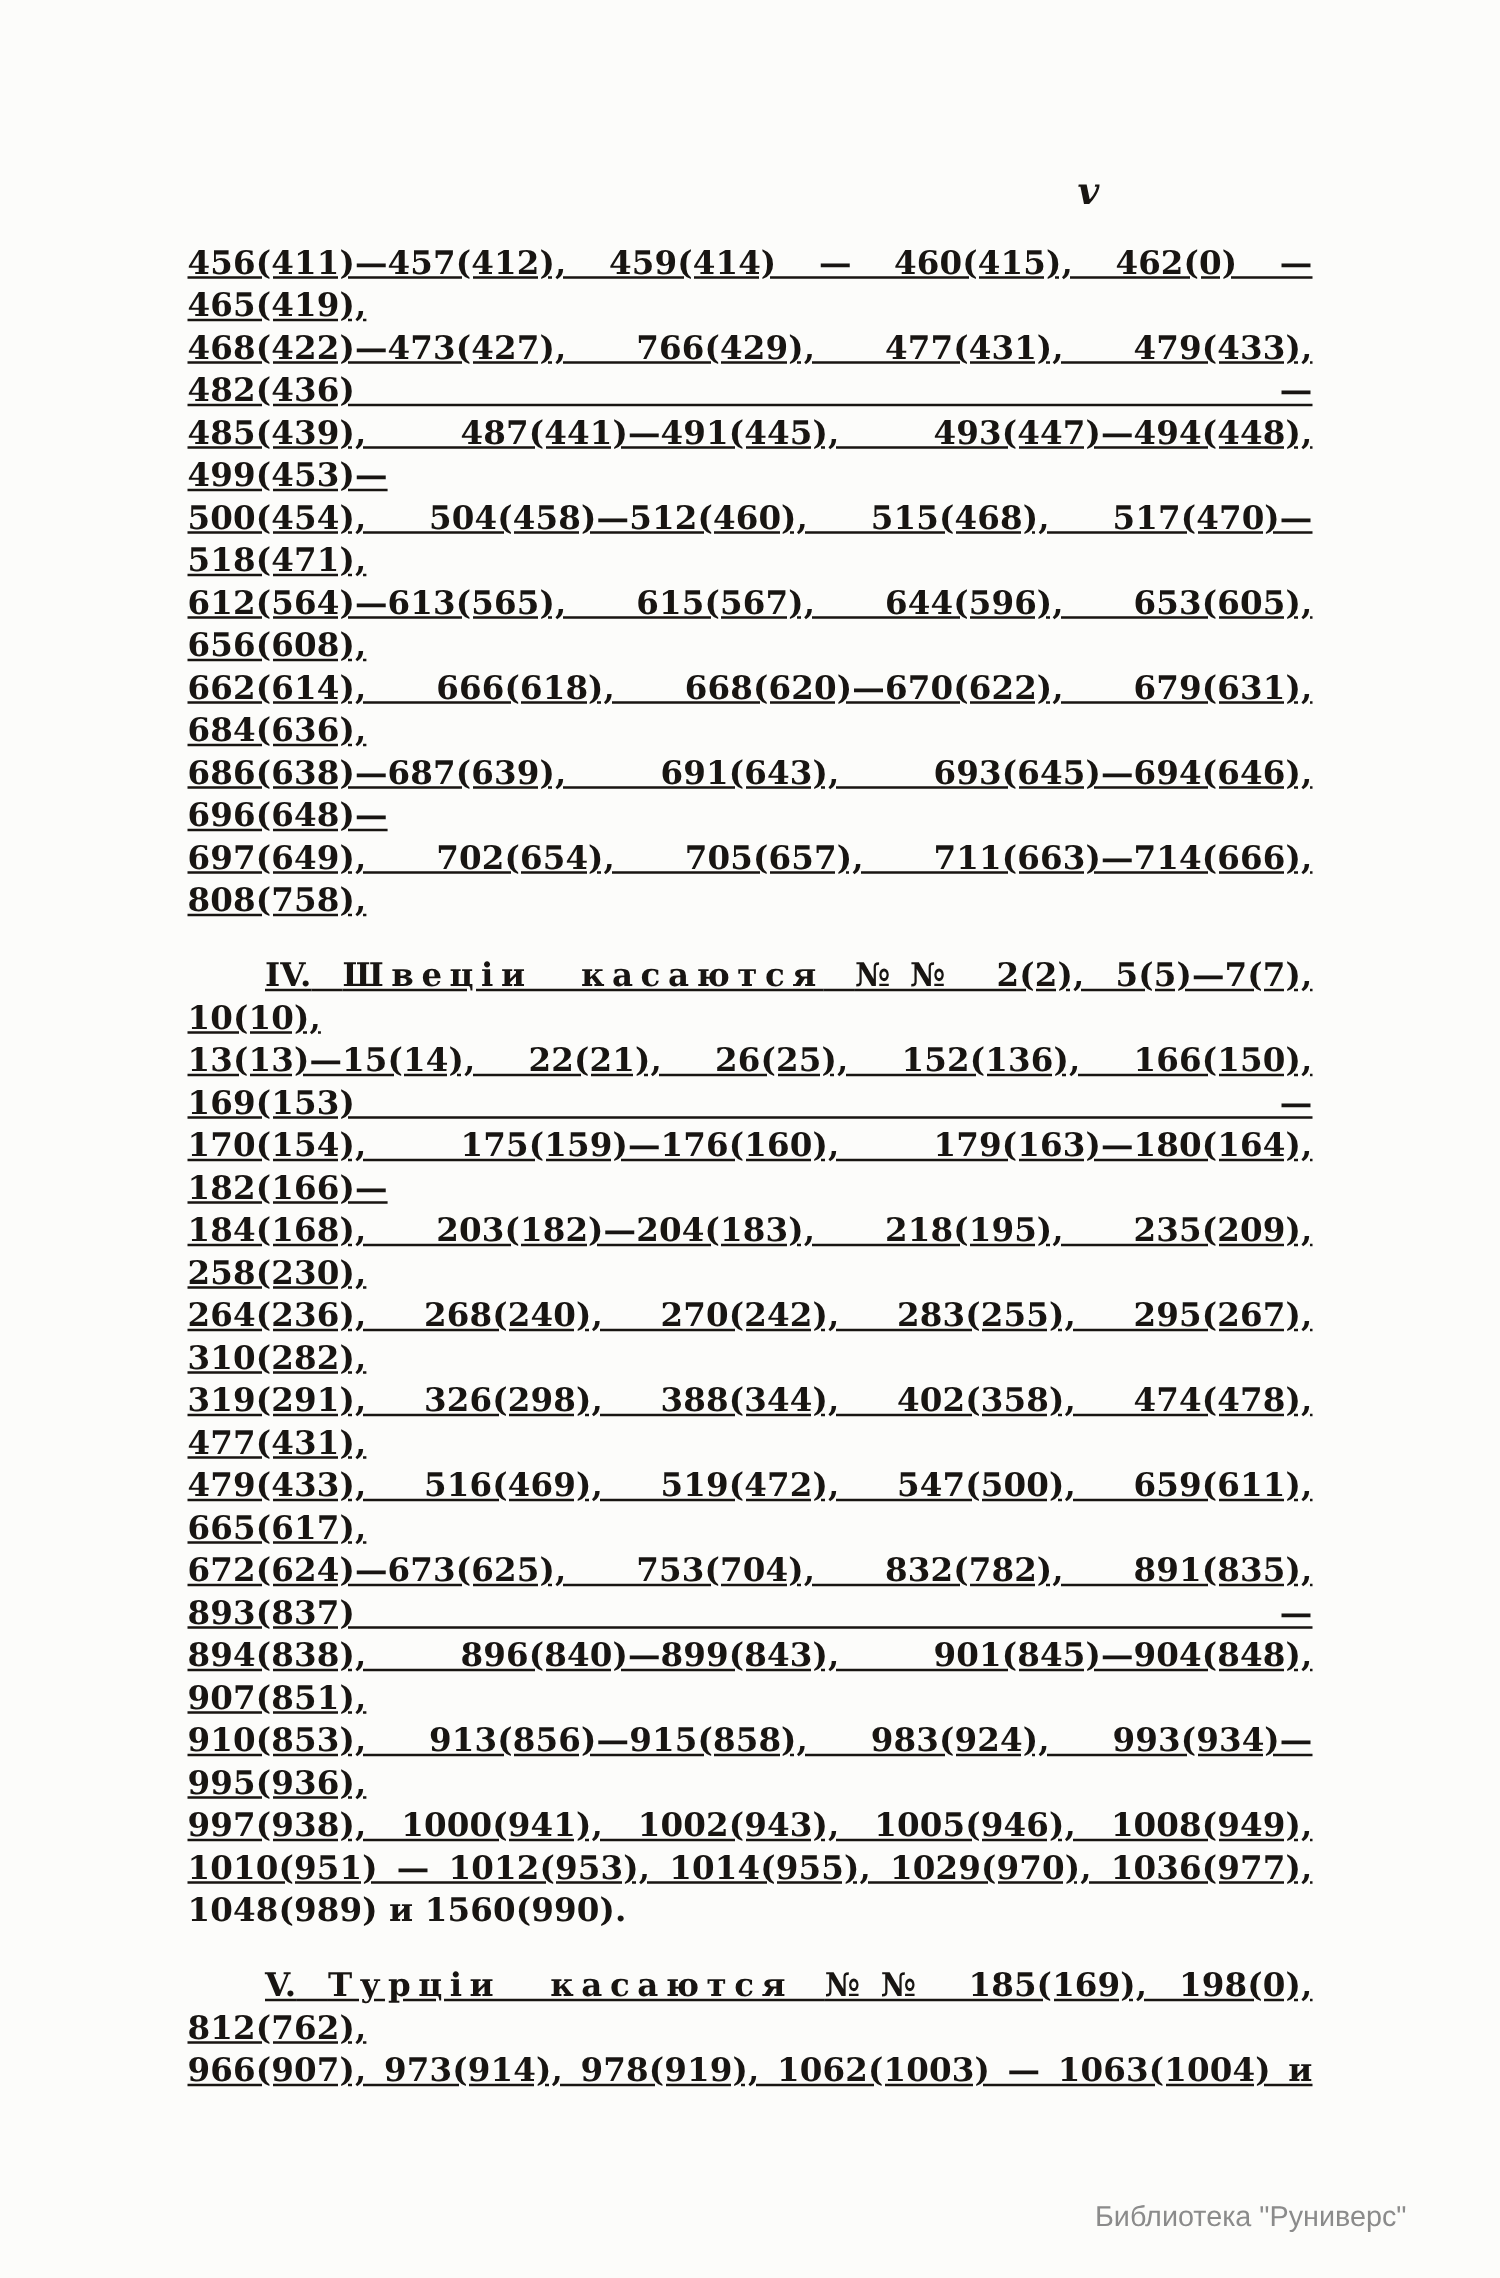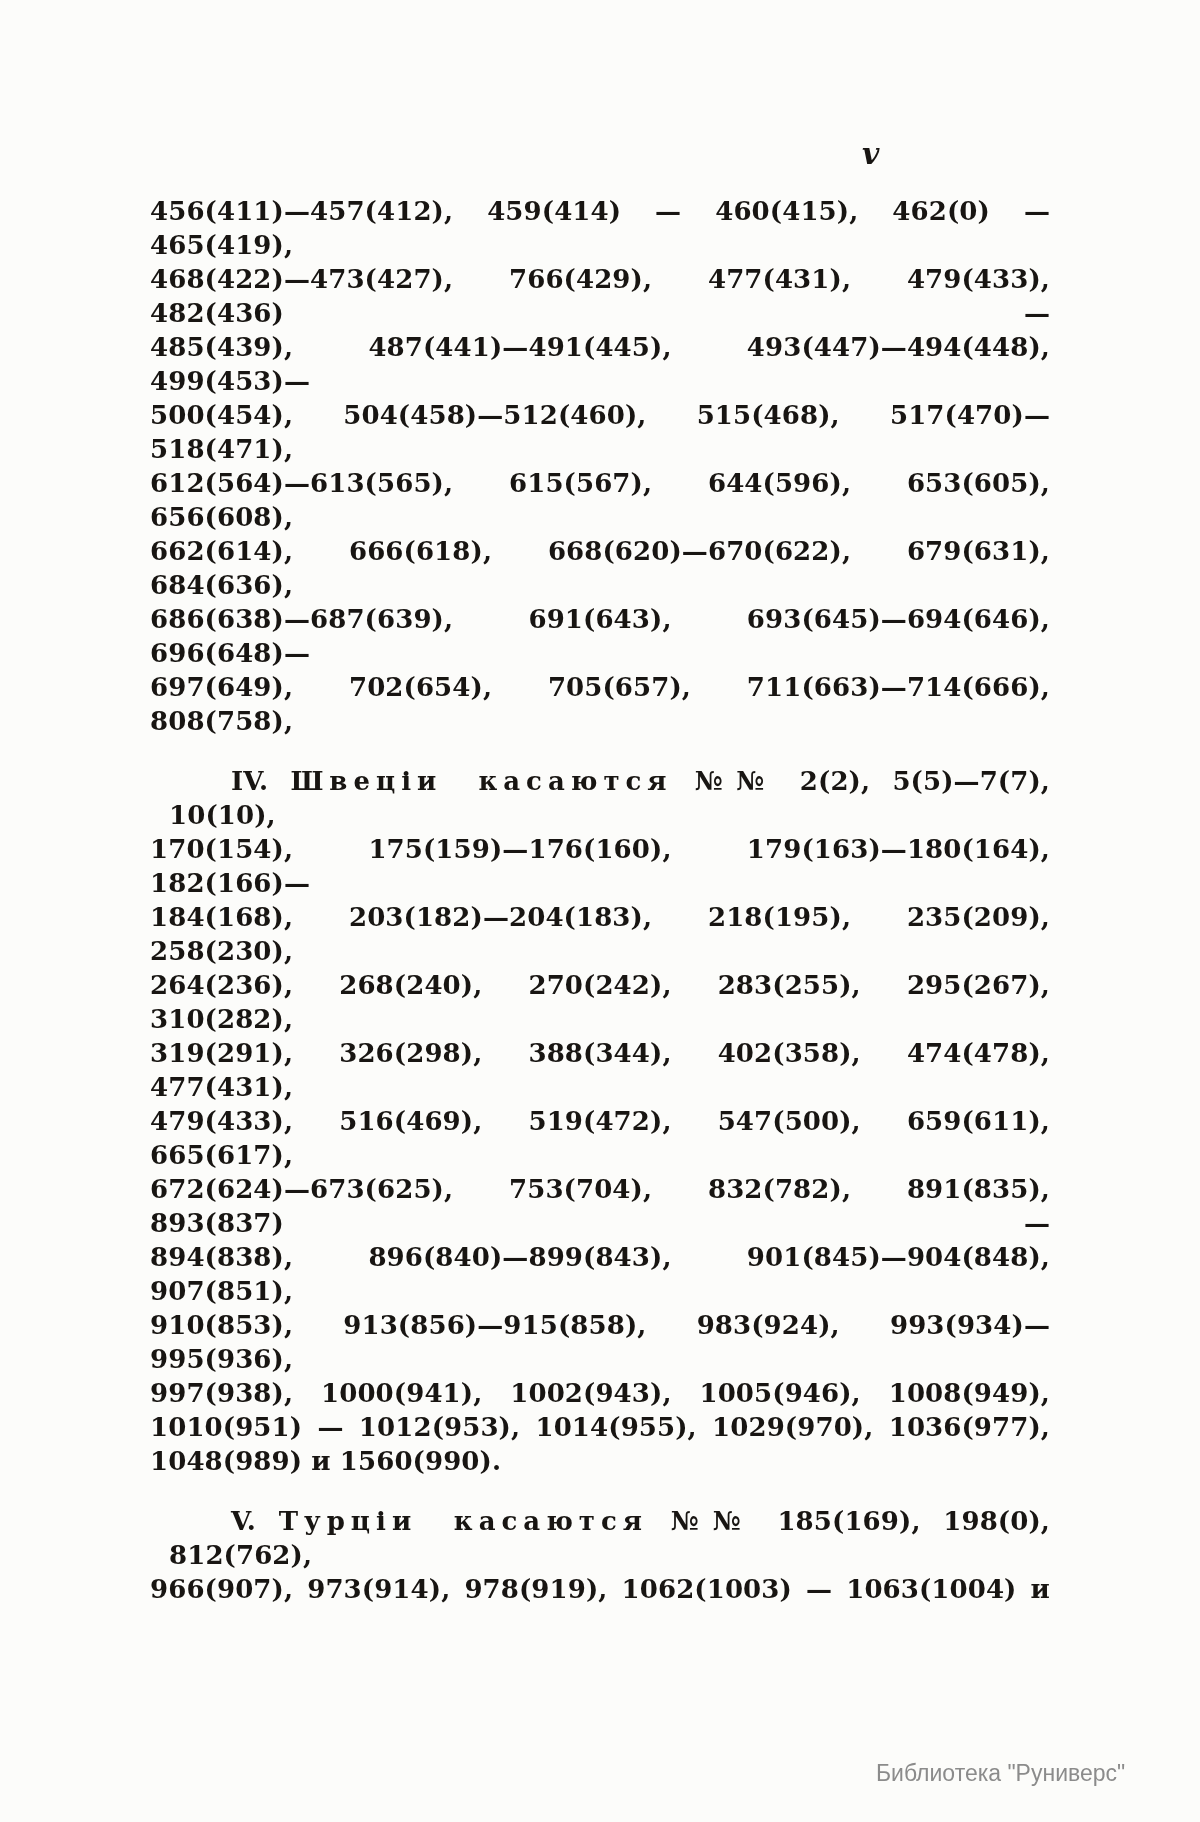--- a/index.html
+++ b/index.html
@@ -33,22 +33,23 @@
   .para + .para { margin-top: 26px; }
   .line {
     font-size: 26px;
     line-height: 34px;
     font-weight: 700;
     letter-spacing: 0.1px;
   }
   .just {
     text-align: justify;
     text-align-last: justify;
+    text-decoration: underline;
   }
-  .indent { text-indent: 62px; margin-left: 19px; }
+  .indent { text-indent: 62px; }
   .sperr {
     letter-spacing: 6px;
     word-spacing: 8px;
   }
   .watermark {
     position: absolute;
     top: 1760px;
     left: 876px;
     font-family: "Liberation Sans", sans-serif;
     font-size: 23px;
@@ -73,20 +74,21 @@
     <div class="line just">686(638)—687(639), 691(643), 693(645)—694(646), 696(648)—</div>
     <div class="line just">697(649), 702(654), 705(657), 711(663)—714(666), 808(758),</div>
   </div>
 
   <div class="para">
     <div class="line just indent">
       <span>IV.</span>
       <span class="sperr">Швеціи касаются</span>
       <span>№№ 2(2), 5(5)—7(7), 10(10),</span>
     </div>
+    <div class="line just">13(13)—15(14), 22(21), 26(25), 152(136), 166(150), 169(153) —</div>
     <div class="line just">170(154), 175(159)—176(160), 179(163)—180(164), 182(166)—</div>
     <div class="line just">184(168), 203(182)—204(183), 218(195), 235(209), 258(230),</div>
     <div class="line just">264(236), 268(240), 270(242), 283(255), 295(267), 310(282),</div>
     <div class="line just">319(291), 326(298), 388(344), 402(358), 474(478), 477(431),</div>
     <div class="line just">479(433), 516(469), 519(472), 547(500), 659(611), 665(617),</div>
     <div class="line just">672(624)—673(625), 753(704), 832(782), 891(835), 893(837) —</div>
     <div class="line just">894(838), 896(840)—899(843), 901(845)—904(848), 907(851),</div>
     <div class="line just">910(853), 913(856)—915(858), 983(924), 993(934)—995(936),</div>
     <div class="line just">997(938), 1000(941), 1002(943), 1005(946), 1008(949),</div>
     <div class="line just">1010(951) — 1012(953), 1014(955), 1029(970), 1036(977),</div>

